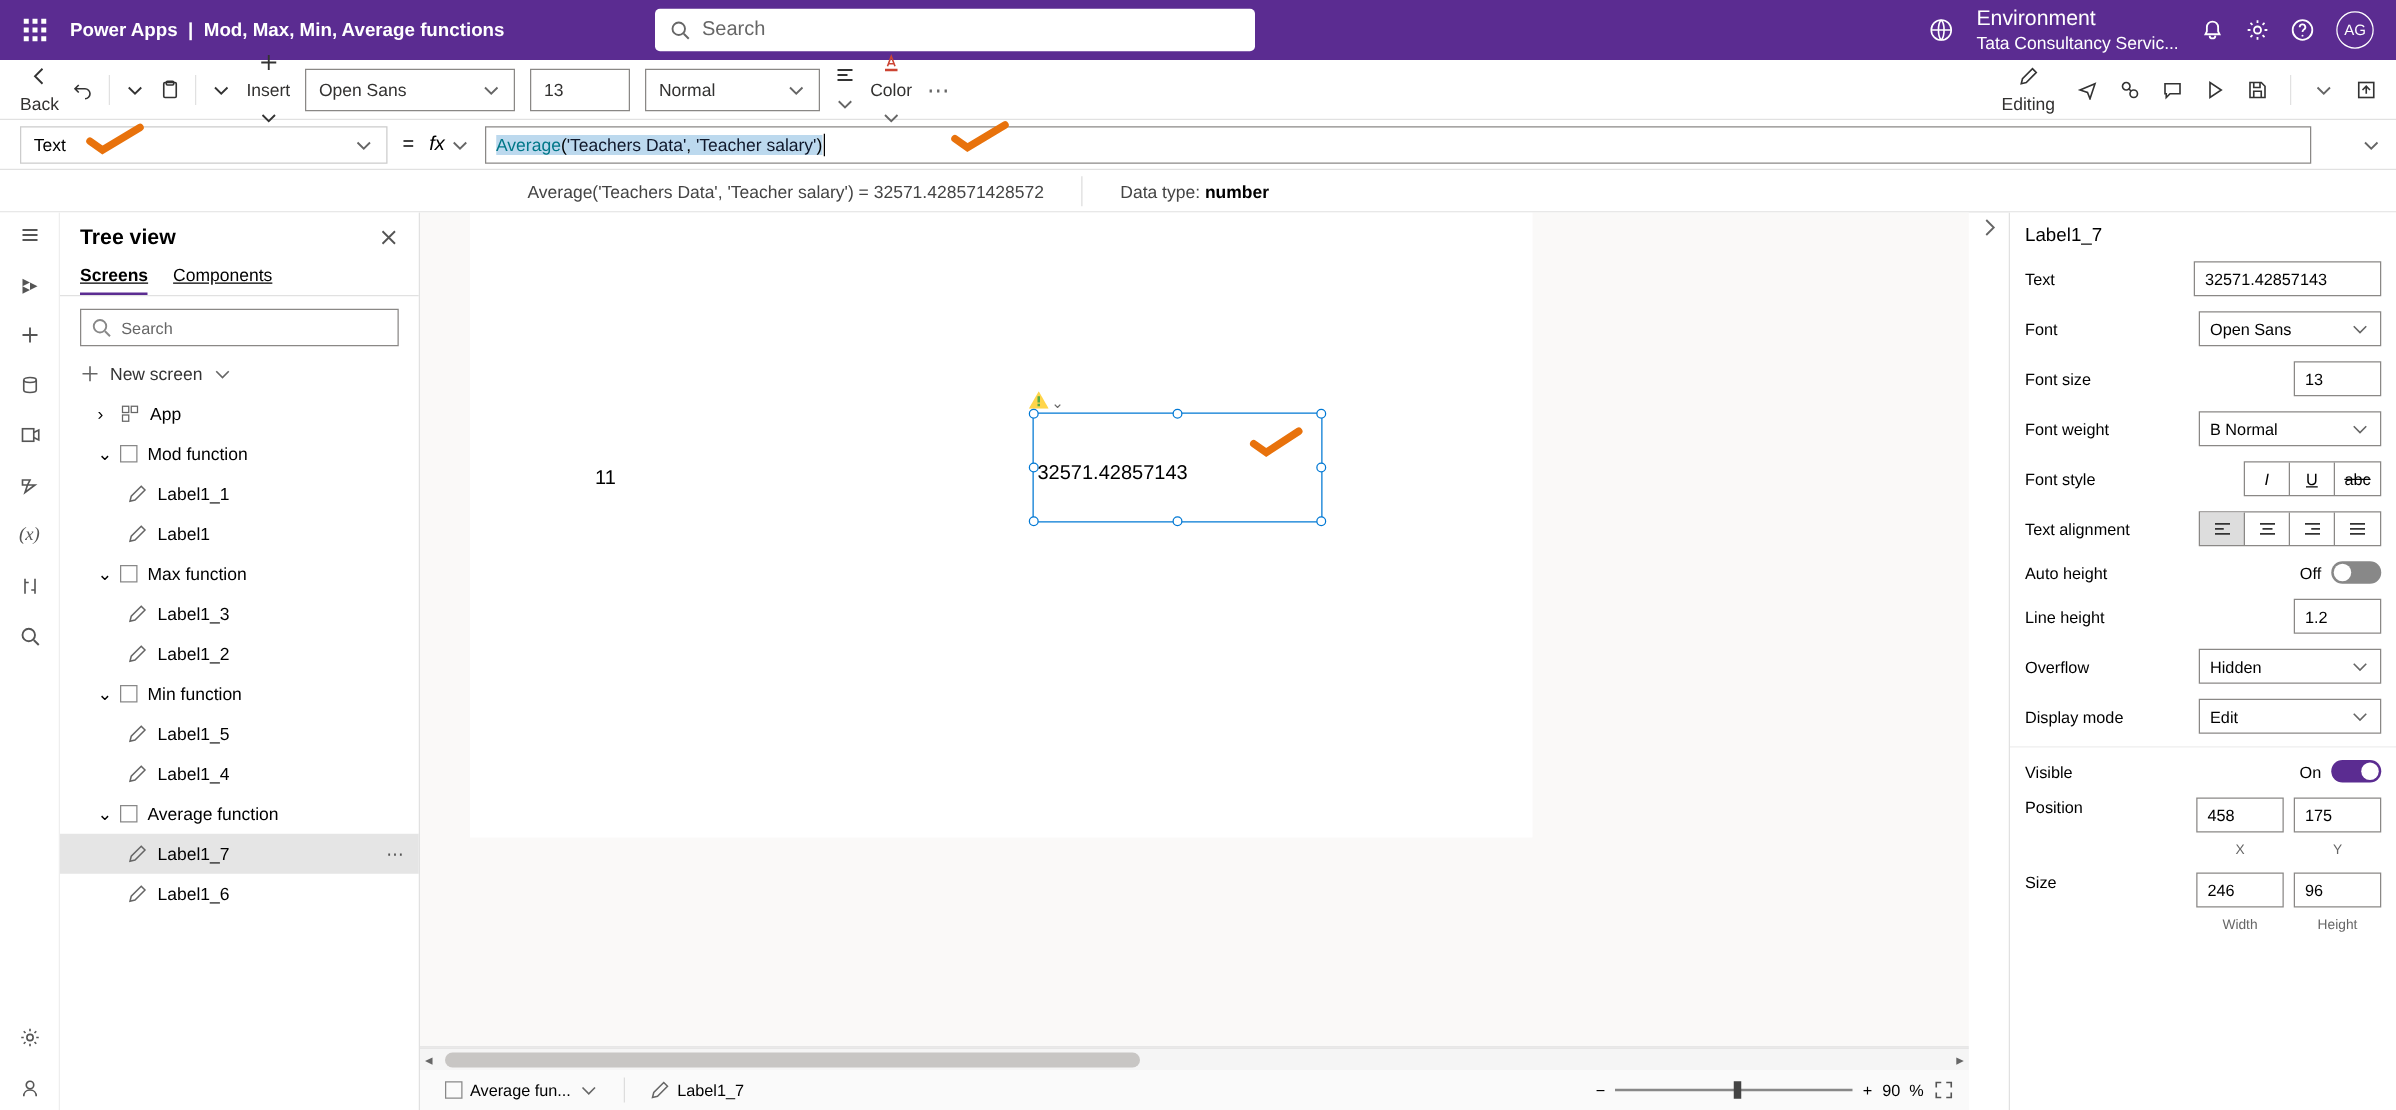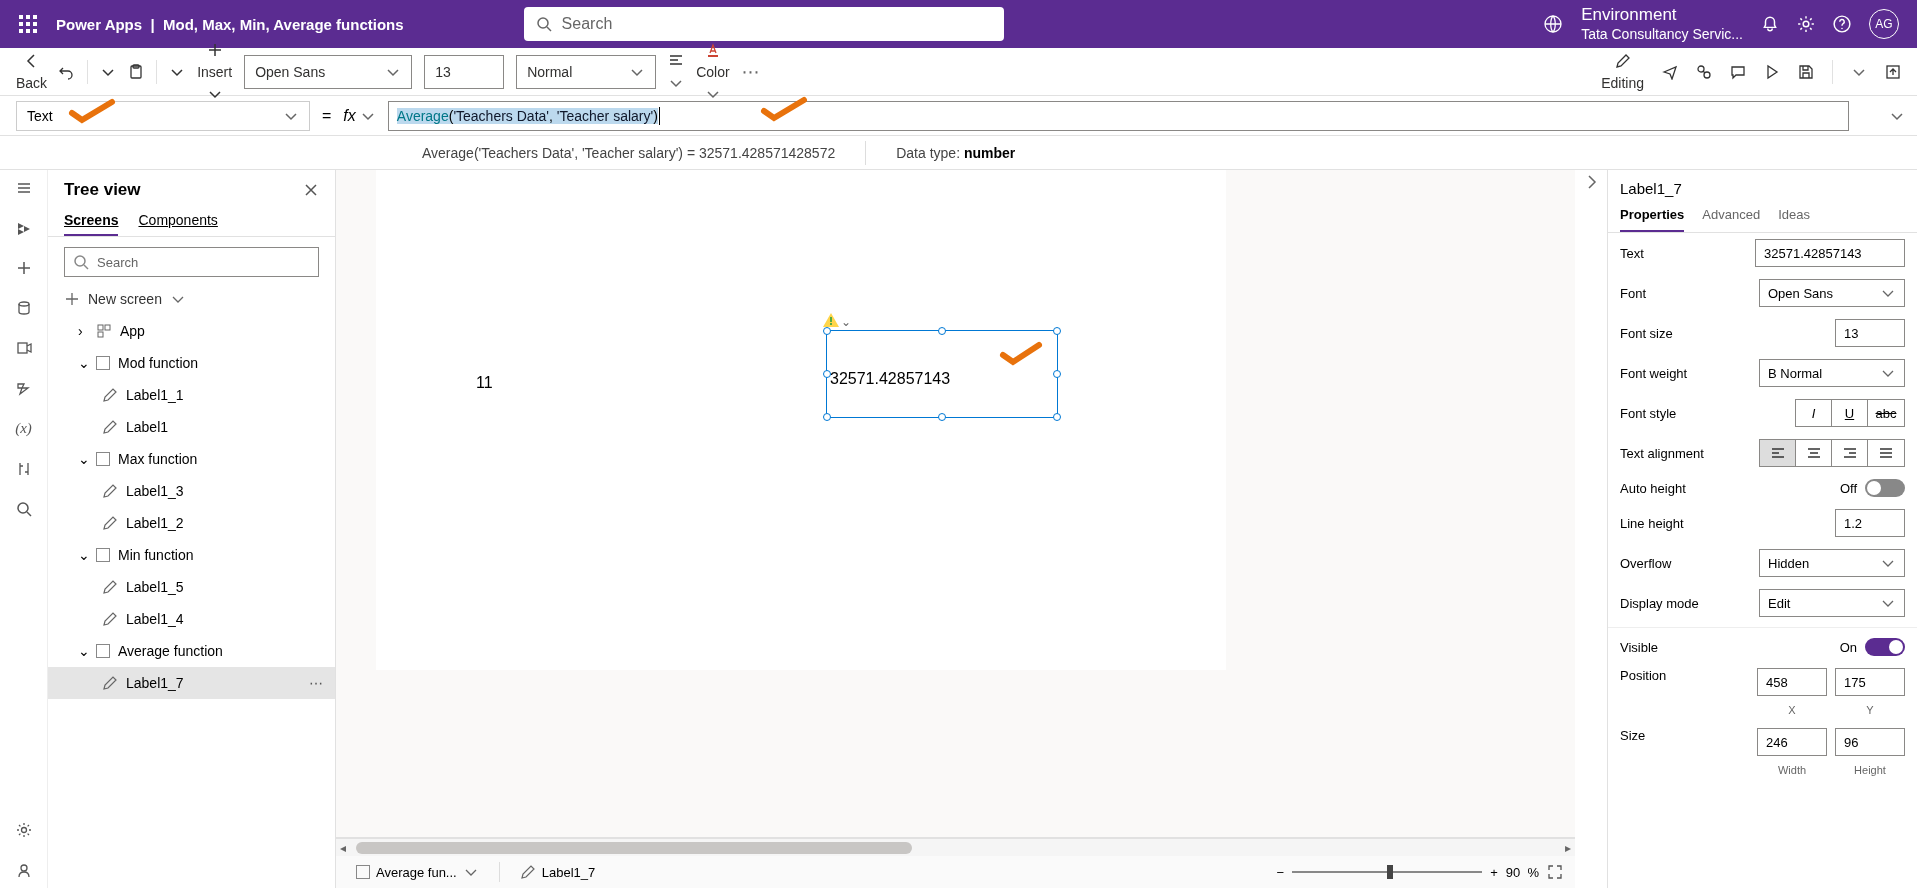--- a/index.html
+++ b/index.html
@@ -451,20 +451,26 @@
           <span class="checkbox"></span>
           <span>Average function</span>
         </div>
       <div class="row lvl2 sel-row">
           <svg class="ic-svg edit-icon" viewBox="0 0 16 16">
             <path d="M2 14l1-4 8-8 3 3-8 8z" fill="none" stroke="#666" stroke-width="1.2"></path>
           </svg>
           <span>Label1_7</span>
           <span class="ellipsis">⋯</span>
         </div>
+      <div class="row lvl2">
+          <svg class="ic-svg edit-icon" viewBox="0 0 16 16">
+            <path d="M2 14l1-4 8-8 3 3-8 8z" fill="none" stroke="#666" stroke-width="1.2"></path>
+          </svg>
+          <span>Label1_6</span>
+        </div>
     </div>
   </div>
 
   <div class="canvas-area">
     <div class="canvas-inner">
       <div class="canvas-page">
         <div class="canvas-label1">11</div>
         <div class="selection-box">
           <svg class="warn-tri" width="16" height="14" viewBox="0 0 16 14">
               <path d="M8 0l8 14H0z" fill="#ffd54a"></path>
@@ -522,25 +528,20 @@
   </div>
 
   <div class="prop-arrow-bar">
     <svg class="ic-svg" viewBox="0 0 16 16">
         <path d="M6 2l6 6-6 6" fill="none" stroke="#666" stroke-width="1.5"></path>
       </svg>
   </div>
 
   <div class="props-panel">
     <div class="props-header">Label1_7</div>
-    <div class="props-tabs">
-      <div class="active">Properties</div>
-      <div>Advanced</div>
-      <div>Ideas</div>
-    </div>
 
     <div class="prop-row">
         <span>Text</span>
       <div class="prop-input w150">
           <span>32571.42857143</span>
         </div>
       </div>
 
     <div class="prop-row">
         <span>Font</span>

